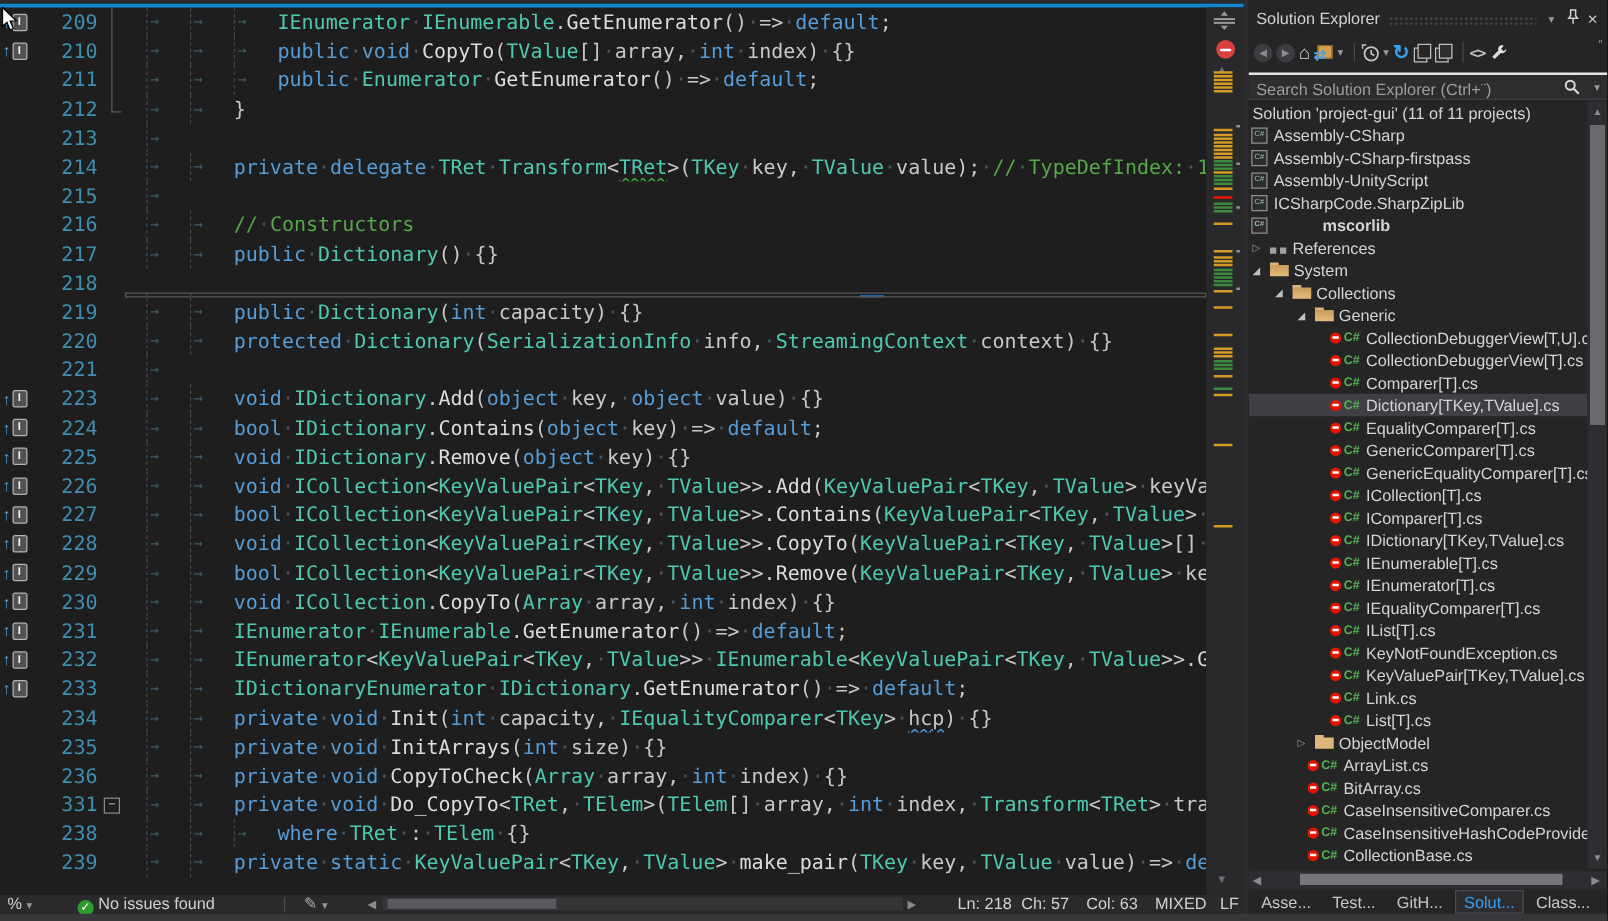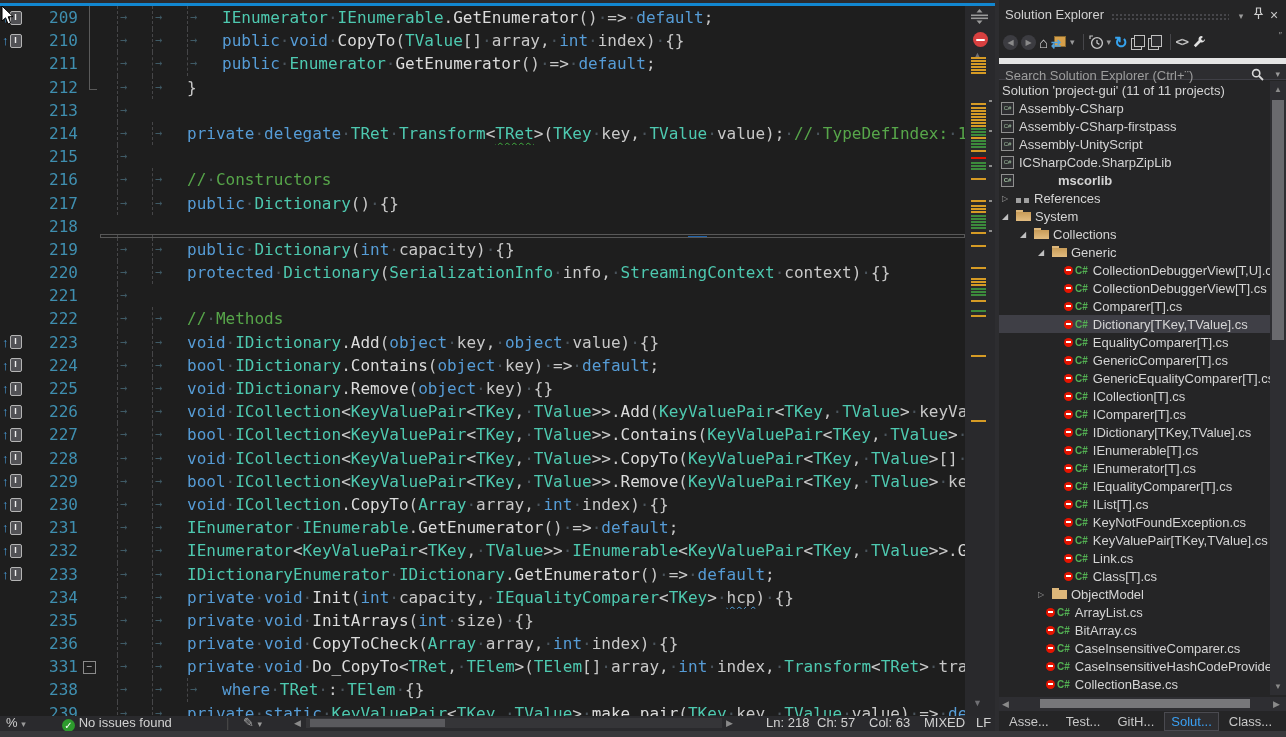--- a/index.html
+++ b/index.html
@@ -70,21 +70,21 @@
   .sv{position:relative;width:16px;height:14px;}
   .sv-f{position:absolute;left:3px;top:1px;width:10px;height:9px;background:#d7a04a;border:1px solid #8a6a30;}
   .sv-a{position:absolute;left:0px;top:2px;color:#4fa3e0;font-size:12px;font-weight:bold;}
   .refreshico{color:#36a3ee;font-size:16px;font-weight:bold;}
   .docs{position:relative;width:14px;height:14px;}
   .docs i{position:absolute;display:block;width:9px;height:10px;border:1px solid #c0c0c0;background:#252526;}
   .docs .d1{left:0;top:3px;} .docs .d2{left:3px;top:0;}
   .codeico{color:#c5c5c5;font-size:12px;font-weight:bold;letter-spacing:-1px;font-family:"DejaVu Sans Mono",monospace;}
   .ovflw{position:absolute;right:4px;top:2px;color:#9a9a9a;font-size:9px;}
   .psearch{position:absolute;left:0;top:58px;width:287px;height:22px;background:#2d2d30;
-           border-top:6px solid #e5e5e5;border-bottom:1px solid #3f3f46;box-sizing:border-box;}
+           border-top:2px solid #e5e5e5;border-bottom:1px solid #3f3f46;box-sizing:border-box;}
   .psearch input{position:absolute;left:4px;top:1px;width:240px;height:18px;background:transparent;border:none;
                  outline:none;color:#c8c8c8;font-size:13px;font-family:"Liberation Sans",sans-serif;}
   .psearch input::placeholder{color:#9d9d9d;}
   .mag{position:absolute;right:22px;top:3px;}
   .psearch .caret{position:absolute;right:6px;top:5px;}
   .ptree{position:absolute;left:0;top:81px;width:271px;height:614px;overflow:hidden;}
   .trow{position:relative;height:18px;display:flex;align-items:center;font-size:13px;color:#d4d4d4;white-space:nowrap;}
   .trow.sel{background:#3f3f46;}
   .trow.bold{font-weight:bold;}
   .arr{width:14px;flex:none;font-size:8px;color:#9a9a9a;text-align:left;}
@@ -232,28 +232,20 @@
           <div class="linewrap">
             <div class="codeline"><span class="tab">→</span><span class="tab">→</span><span class="tok-k">protected</span><span class="tok-p"><span class="ws">·</span></span><span class="tok-t">Dictionary</span><span class="tok-p">(</span><span class="tok-t">SerializationInfo</span><span class="tok-p"><span class="ws">·</span>info,<span class="ws">·</span></span><span class="tok-t">StreamingContext</span><span class="tok-p"><span class="ws">·</span>context)<span class="ws">·</span>{}</span></div>
           </div>
         </div>
         <div class="crow">
           <div class="glyphcol"></div>
           <div class="lnumcol">221</div>
           <div class="outcol"></div>
           <div class="linewrap">
             <div class="codeline"><span class="tab">→</span></div>
-          </div>
-        </div>
-        <div class="crow">
-          <div class="glyphcol"></div>
-          <div class="lnumcol">222</div>
-          <div class="outcol"></div>
-          <div class="linewrap">
-            <div class="codeline"><span class="tab">→</span><span class="tab">→</span><span class="tok-c">//<span class="ws">·</span>Methods</span></div>
           </div>
         </div>
         <div class="crow">
           <div class="glyphcol">
             <span class="g-arrow">↑</span>
             <span class="g-box">I</span>
           </div>
           <div class="lnumcol">223</div>
           <div class="outcol"></div>
           <div class="linewrap">
@@ -720,21 +712,21 @@
           <span>KeyValuePair[TKey,TValue].cs</span>
         </div>
         <div class="trow" style="padding-left: 65px;">
           <span class="ic-lock"></span>
           <span class="ic-cs">C#</span>
           <span>Link.cs</span>
         </div>
         <div class="trow" style="padding-left: 65px;">
           <span class="ic-lock"></span>
           <span class="ic-cs">C#</span>
-          <span>Class[T].cs</span>
+          <span>List[T].cs</span>
         </div>
         <div class="trow" style="padding-left: 39px;">
           <span class="arr ">▷</span>
           <span class="fold"></span>
           <span>ObjectModel</span>
         </div>
         <div class="trow" style="padding-left: 47px;">
           <span class="ic-lock"></span>
           <span class="ic-cs">C#</span>
           <span>ArrayList.cs</span>

